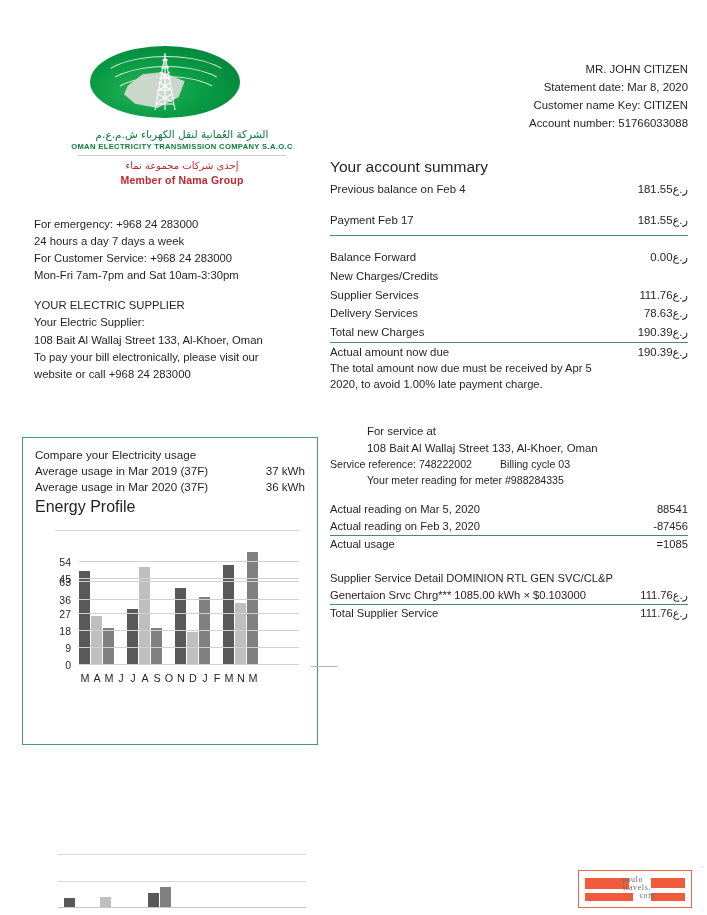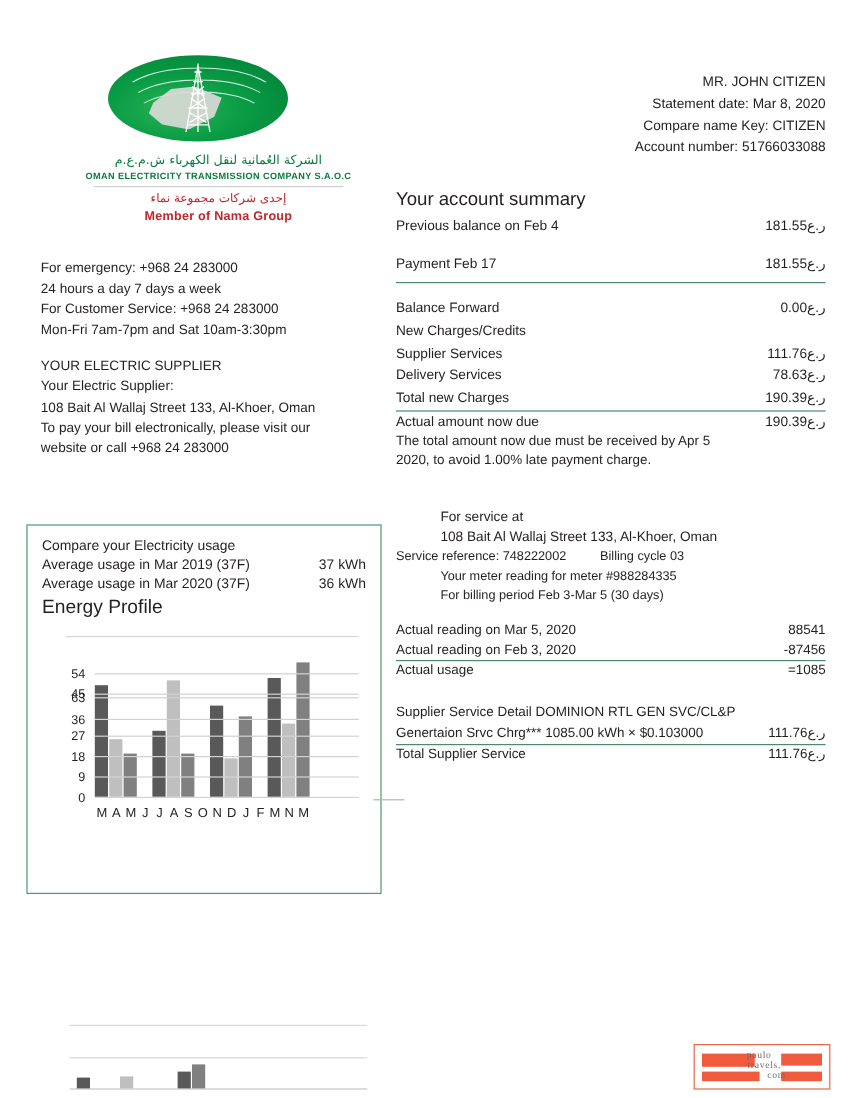--- a/index.html
+++ b/index.html
@@ -483,21 +483,21 @@
         <div class="bbar" style="height: 20.3333px; background: rgb(128, 128, 128);"></div>
         <div class="bbar spacer" style="height: 0px; background: transparent;"></div>
       </div>
   </div>
 
   <div id="right-column">
 
     <div id="customer-header">
       <div>MR. JOHN CITIZEN</div>
       <div>Statement date: Mar 8, 2020</div>
-      <div>Compare name Key: CITIZEN</div>
+      <div>Customer name Key: CITIZEN</div>
       <div>Account number: 51766033088</div>
     </div>
 
     <div id="account-summary">
       <div id="account-summary-title">Your account summary</div>
 
       <div class="sum-row">
         <span>Previous balance on Feb 4</span>
         <span class="amt">181.55ر.ع</span>
       </div>
@@ -547,21 +547,20 @@
     <div class="spacer-sm"></div>
 
     <div id="service-section">
       <div class="svc-line big">For service at</div>
       <div class="svc-line big">108 Bait Al Wallaj Street 133, Al-Khoer, Oman</div>
       <div class="svc-ref">
         <span class="a">Service reference: 748222002</span>
         <span>Billing cycle 03</span>
       </div>
       <div class="svc-line">Your meter reading for meter #988284335</div>
-      <div class="svc-line">For billing period Feb 3-Mar 5 (30 days)</div>
 
       <div class="spacer-sm"></div>
 
       <div class="read-row">
         <span>Actual reading on Mar 5, 2020</span>
         <span class="amt">88541</span>
       </div>
       <div class="read-row">
         <span>Actual reading on Feb 3, 2020</span>
         <span class="amt">-87456</span>

